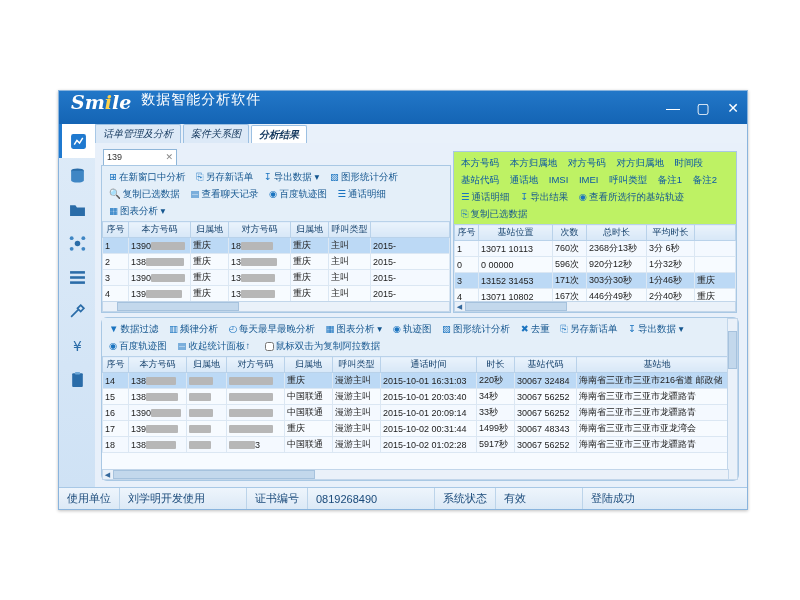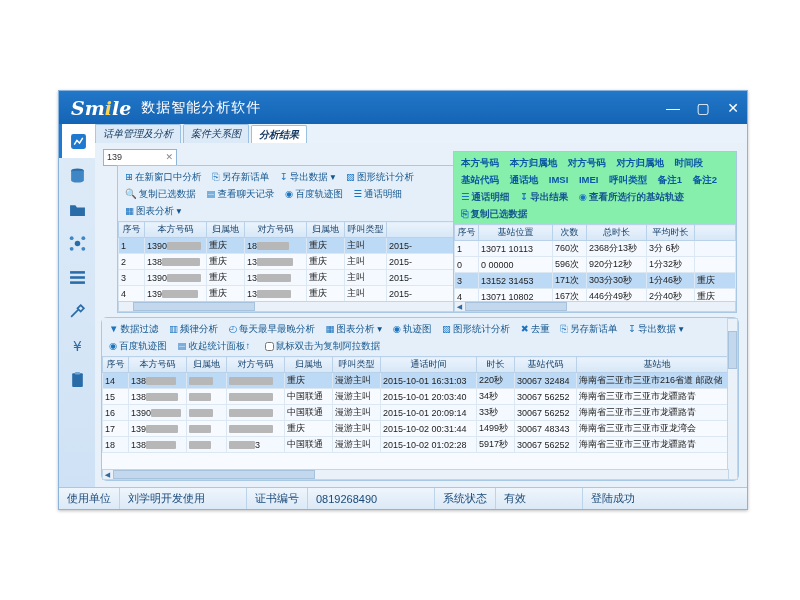--- a/index.html
+++ b/index.html
@@ -1,19 +1,19 @@
 <!DOCTYPE html>
 <html><head>
 <meta charset="utf-8">
 <style>
   html,body{margin:0;padding:0;background:#ffffff;}
   body{width:800px;height:600px;overflow:hidden;font-family:"Liberation Sans","DejaVu Sans",sans-serif;}
   .app{position:absolute;left:58px;top:90px;width:688px;height:418px;background:#eef4fb;border:1px solid #8ab4dd;box-shadow:0 1px 3px rgba(0,0,0,.25);}
   
-  .titlebar{height:33px;background:linear-gradient(to bottom,#2277c8,#1464b4);display:flex;align-items:center;padding:0 6px;position:relative;}
+  .titlebar{height:33px;background:linear-gradient(to bottom,#2277c8,#1464b4);display:flex;align-items:flex-start;padding:0 6px;position:relative;}
   .logo{font-family:"DejaVu Serif",serif;font-weight:bold;font-style:italic;color:#ffffff;font-size:19px;letter-spacing:0px;margin-left:6px;}
   .logo .dot{color:#ffd34d;}
   .apptitle{color:#ffffff;font-size:14px;margin-left:10px;letter-spacing:1px;}
   .winbtns{position:absolute;right:6px;top:0;height:33px;display:flex;align-items:center;gap:14px;color:#fff;font-size:14px;}
   .winbtns span{cursor:default;width:16px;text-align:center;}
   
   .tabrow{height:19px;background:#e9f1fa;display:flex;align-items:flex-end;padding-left:36px;border-bottom:1px solid #9cc0e2;font-style:italic;}
   .tab{font-size:10px;border:1px solid #9cc0e2;border-bottom:none;background:#dce9f7;padding:2px 7px 2px 7px;margin-right:2px;color:#12365c;border-radius:2px 2px 0 0;}
   .tab.active{background:#ffffff;font-weight:bold;position:relative;top:1px;}
   
@@ -122,21 +122,21 @@
 
   <div class="content">
 
     <div class="searchrow">
       <span class="searchbox">
         <span>139</span>
         <span class="x">✕</span>
       </span>
     </div>
 
-    <div style="position:absolute;left:22px;top:22px;width:348px;height:146px;" class="panel">
+    <div style="position:absolute;left:6px;top:22px;width:348px;height:146px;" class="panel">
       <div class="toolbar">
         <div>
           <span class="tbtn"><span class="ic">⊞</span><span>在新窗口中分析</span></span>
           <span class="tbtn"><span class="ic">⎘</span><span>另存新话单</span></span>
           <span class="tbtn"><span class="ic">↧</span><span>导出数据</span> ▾</span>
           <span class="tbtn"><span class="ic">▨</span><span>图形统计分析</span></span>
         </div>
         <div>
           <span class="tbtn"><span class="ic">🔍</span><span>复制已选数据</span></span>
           <span class="tbtn"><span class="ic">▤</span><span>查看聊天记录</span></span>
@@ -204,21 +204,21 @@
           <td>2015-</td>
         </tr>
       </tbody>
         </table>
       <div class="scrollbar sh" style="position:absolute;left:0;right:0;bottom:0;">
         <div class="thumb" style="width:120px;height:7px;margin:0 0 0 14px;"></div>
       </div>
     </div>
 
     <div style="position:absolute;left:358px;top:8px;width:282px;height:160px;" class="panel">
-      <div class="toolbar" style="background:#86efac;font-weight:bold;">
+      <div class="toolbar" style="background:#bef264;">
         <div>
           <span class="tbtn blue">本方号码</span>
           <span class="tbtn blue">本方归属地</span>
           <span class="tbtn blue">对方号码</span>
           <span class="tbtn blue">对方归属地</span>
           <span class="tbtn blue">时间段</span>
         </div>
         <div>
           <span class="tbtn blue">基站代码</span>
           <span class="tbtn blue">通话地</span>

